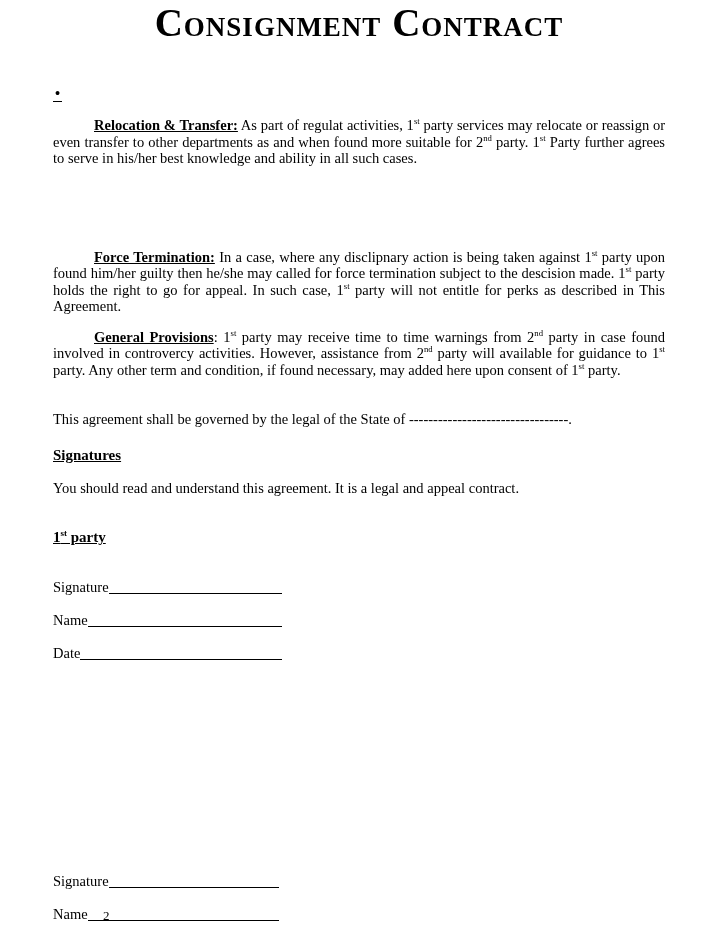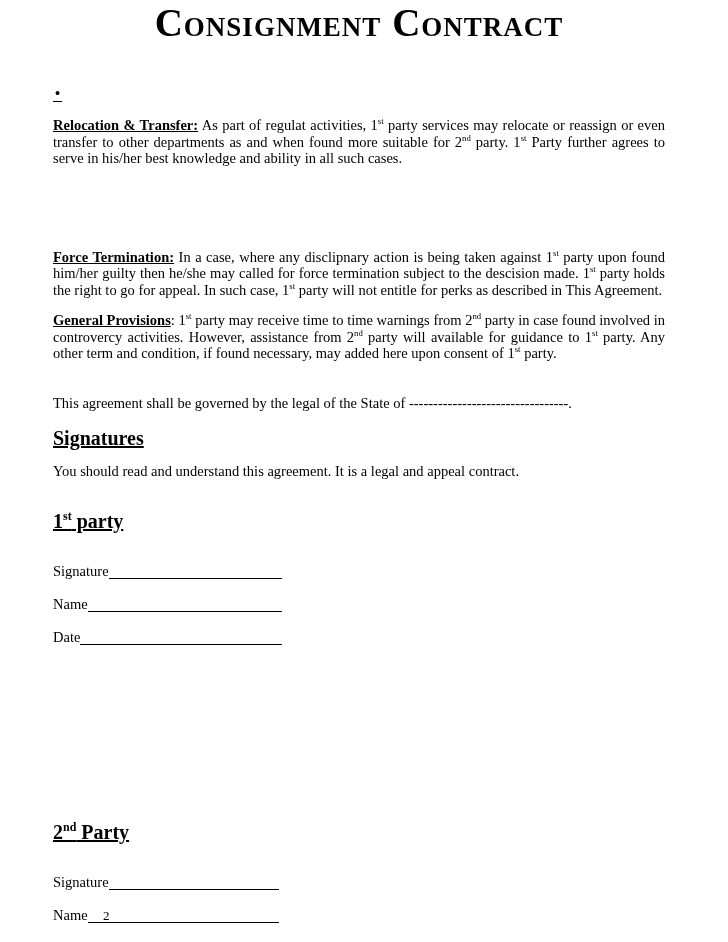--- a/index.html
+++ b/index.html
@@ -50,51 +50,52 @@
     text-align: justify;
   }
   .para {
     margin: 16px 0 0 0;
     text-align: justify;
   }
   .para.tight { margin-top: 14px; }
   .sec-label {
     font-weight: bold;
     text-decoration: underline;
+    margin-left: 41px;
   }
   .gap-large { height: 82px; }
   sup {
     font-size: 0.6em;
     line-height: 0;
     vertical-align: super;
   }
   .governed {
     margin: 33px 0 0 0;
   }
   .heading-u {
     margin: 19px 0 0 0;
-    font-size: 20px;
+    font-size: 15px;
     line-height: 17px;
     font-weight: bold;
     text-decoration: underline;
   }
   .note {
     margin: 16px 0 0 0;
   }
   .sig-grid {
     display: flex;
     margin-top: 33px;
     flex-direction: column;
   }
   .sig-col-1 { width: 311px; flex: 0 0 311px; }
   .sig-col-2 { flex: 1; }
   .party-rows { margin-top: 33px; }
   .sig-row {
     display: flex;
-    align-items: center;
+    align-items: flex-start;
     height: 18px;
     margin-bottom: 15px;
     line-height: 17px;
   }
   .sig-col-1 .sig-row { width: 229px; }
   .sig-col-2 .sig-row { width: 226px; }
   .sig-row .fill-line {
     flex: 1;
     border-bottom: 1.5px solid #000;
     height: 14px;
@@ -162,21 +163,20 @@
             <span>Name</span>
             <span class="fill-line"></span>
           </div>
           <div class="sig-row">
             <span>Date</span>
             <span class="fill-line"></span>
           </div>
         </div>
       </div>
       <div class="sig-col-2">
-        <h3 class="heading-u" style="margin-top:0">2<sup>nd</sup> Party</h3>
         <div class="party-rows">
           <div class="sig-row">
             <span>Signature</span>
             <span class="fill-line"></span>
           </div>
           <div class="sig-row">
             <span>Name</span>
             <span class="fill-line"></span>
           </div>
           <div class="sig-row">

